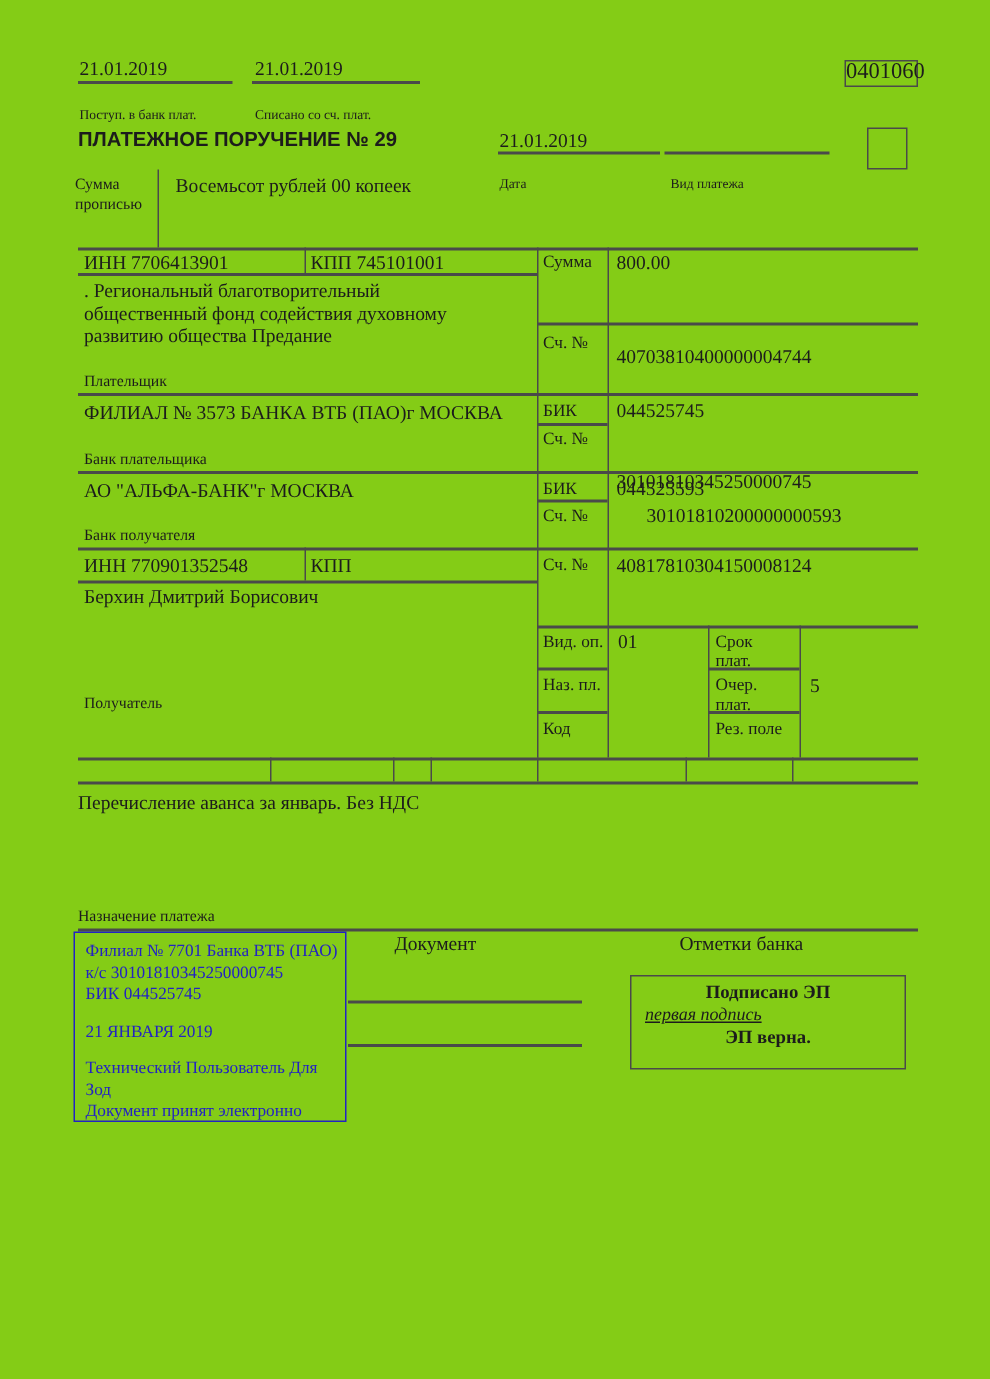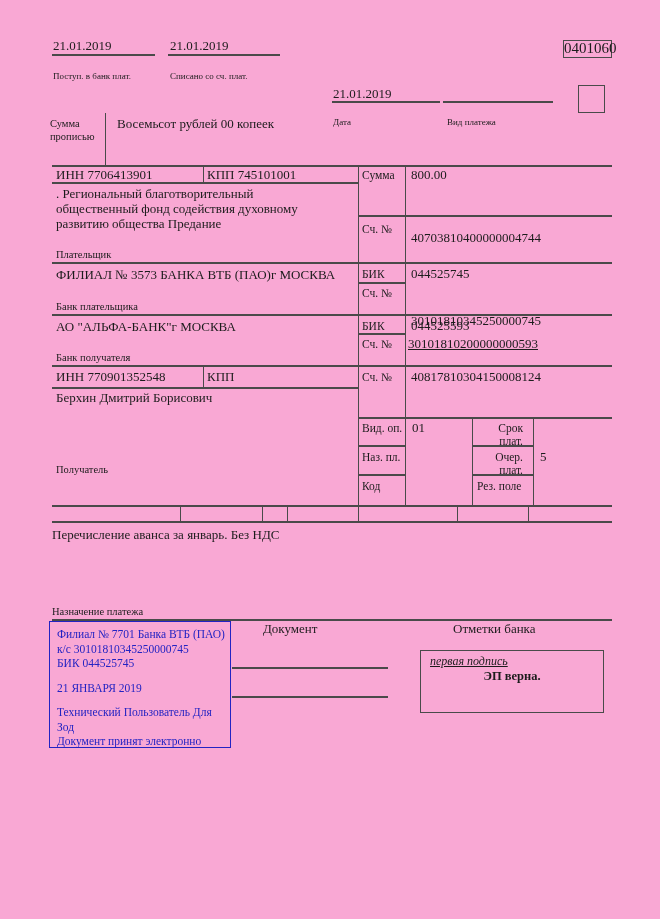--- a/index.html
+++ b/index.html
@@ -1,22 +1,22 @@
 <!DOCTYPE html>
 <html><head>
 <meta charset="utf-8">
 <style>
   html,body{margin:0;padding:0;background:#ffffff;}
-  #page{position:relative;width:660px;height:919px;background:#f9a8d4;overflow:hidden;
+  #page{position:relative;width:660px;height:919px;background:#84cc16;overflow:hidden;
         font-family:"Liberation Serif","DejaVu Serif",serif;color:#1c1c1c;}
   .t{position:absolute;font-size:13px;line-height:1.12;white-space:nowrap;color:#1c1c1c;}
   .wrap{white-space:normal;}
   .lbl{font-size:10.5px;}
   .sm{font-size:9px;margin-top:12px;}
-  .cl{font-size:11.5px;text-align:right;}
+  .cl{font-size:11.5px;}
   .b{font-weight:bold;}
   .i{font-style:italic;text-decoration:underline;}
   .sans{font-family:"Liberation Sans","DejaVu Sans",sans-serif;}
   .hl{position:absolute;height:1.5px;background:#4a4a4a;}
   .hl2{position:absolute;height:2px;background:#4a4a4a;}
   .vl{position:absolute;width:1.4px;background:#4a4a4a;}
   .box{position:absolute;border:1.6px solid #4a4a4a;box-sizing:border-box;}
   #esign-box{position:absolute;left:49px;top:621px;width:182px;height:127px;box-sizing:border-box;
              border:1.6px solid #2323c3;color:#2323c3;font-size:11.5px;line-height:14.5px;
              padding:5px 7px;}
@@ -36,20 +36,21 @@
   <div class="t" style="left:53px;top:39px;">21.01.2019</div>
   <div class="hl2" style="left:52px;top:54px;width:103px;"></div>
   <div class="t sm" style="left:53px;top:59px;">Поступ. в банк плат.</div>
 
   <div class="t" style="left:170px;top:39px;">21.01.2019</div>
   <div class="hl2" style="left:168px;top:54px;width:112px;"></div>
   <div class="t sm" style="left:170px;top:59px;">Списано со сч. плат.</div>
 
   <div class="fc">0401060</div>
 
+  <div class="t sans b" style="left:52px;top:85px;font-size:13.5px;">ПЛАТЕЖНОЕ ПОРУЧЕНИЕ № 29</div>
 
   <div class="t" style="left:333px;top:87px;">21.01.2019</div>
   <div class="hl2" style="left:332px;top:101px;width:108px;"></div>
   <div class="t sm" style="left:333px;top:105px;">Дата</div>
 
   <div class="hl2" style="left:443px;top:101px;width:110px;"></div>
   <div class="t sm" style="left:447px;top:105px;">Вид платежа</div>
 
   <div class="box" style="left:578px;top:85px;width:27px;height:28px;"></div>
 
@@ -101,21 +102,21 @@
   <div class="t cl" style="left:362px;top:268px;">БИК</div>
   <div class="t" style="left:411px;top:267px;">044525745</div>
   <div class="t cl" style="left:362px;top:287px;">Сч. №</div>
   <div class="t" style="left:411px;top:285px;margin-top:29px;">30101810345250000745</div>
   <div class="t lbl" style="left:56px;top:301px;">Банк плательщика</div>
 
   <div class="t" style="left:56px;top:320px;">АО "АЛЬФА-БАНК"г МОСКВА</div>
   <div class="t cl" style="left:362px;top:320px;">БИК</div>
   <div class="t" style="left:411px;top:319px;">044525593</div>
   <div class="t cl" style="left:362px;top:338px;">Сч. №</div>
-  <div class="t" style="left:408px;top:337px;text-decoration:underline;">30101810200000000593</div>
+  <div class="t" style="left:431px;top:337px;">30101810200000000593</div>
   <div class="t lbl" style="left:56px;top:352px;">Банк получателя</div>
 
   <div class="t" style="left:56px;top:370px;">ИНН 770901352548</div>
   <div class="t" style="left:207px;top:370px;">КПП</div>
   <div class="t cl" style="left:362px;top:371px;">Сч. №</div>
   <div class="t" style="left:411px;top:370px;">40817810304150008124</div>
   <div class="t" style="left:56px;top:391px;">Берхин Дмитрий Борисович</div>
 
   <div class="t cl" style="left:362px;top:422px;">Вид. оп.</div>
   <div class="t" style="left:412px;top:421px;">01</div>
@@ -141,17 +142,18 @@
     <div>Филиал № 7701 Банка ВТБ (ПАО)</div>
     <div>к/с 30101810345250000745</div>
     <div>БИК 044525745</div>
     <div class="mt">21 ЯНВАРЯ 2019</div>
     <div class="mt">Технический Пользователь Для</div>
     <div>Зод</div>
     <div>Документ принят электронно</div>
   </div>
 
   <div id="stamp-box">
+    <div class="c b">Подписано ЭП</div>
     <div class="i" style="padding-left:9px;font-size:12px;">первая подпись</div>
     <div class="c b">ЭП верна.</div>
   </div>
 
 </div>
 
 </body></html>

